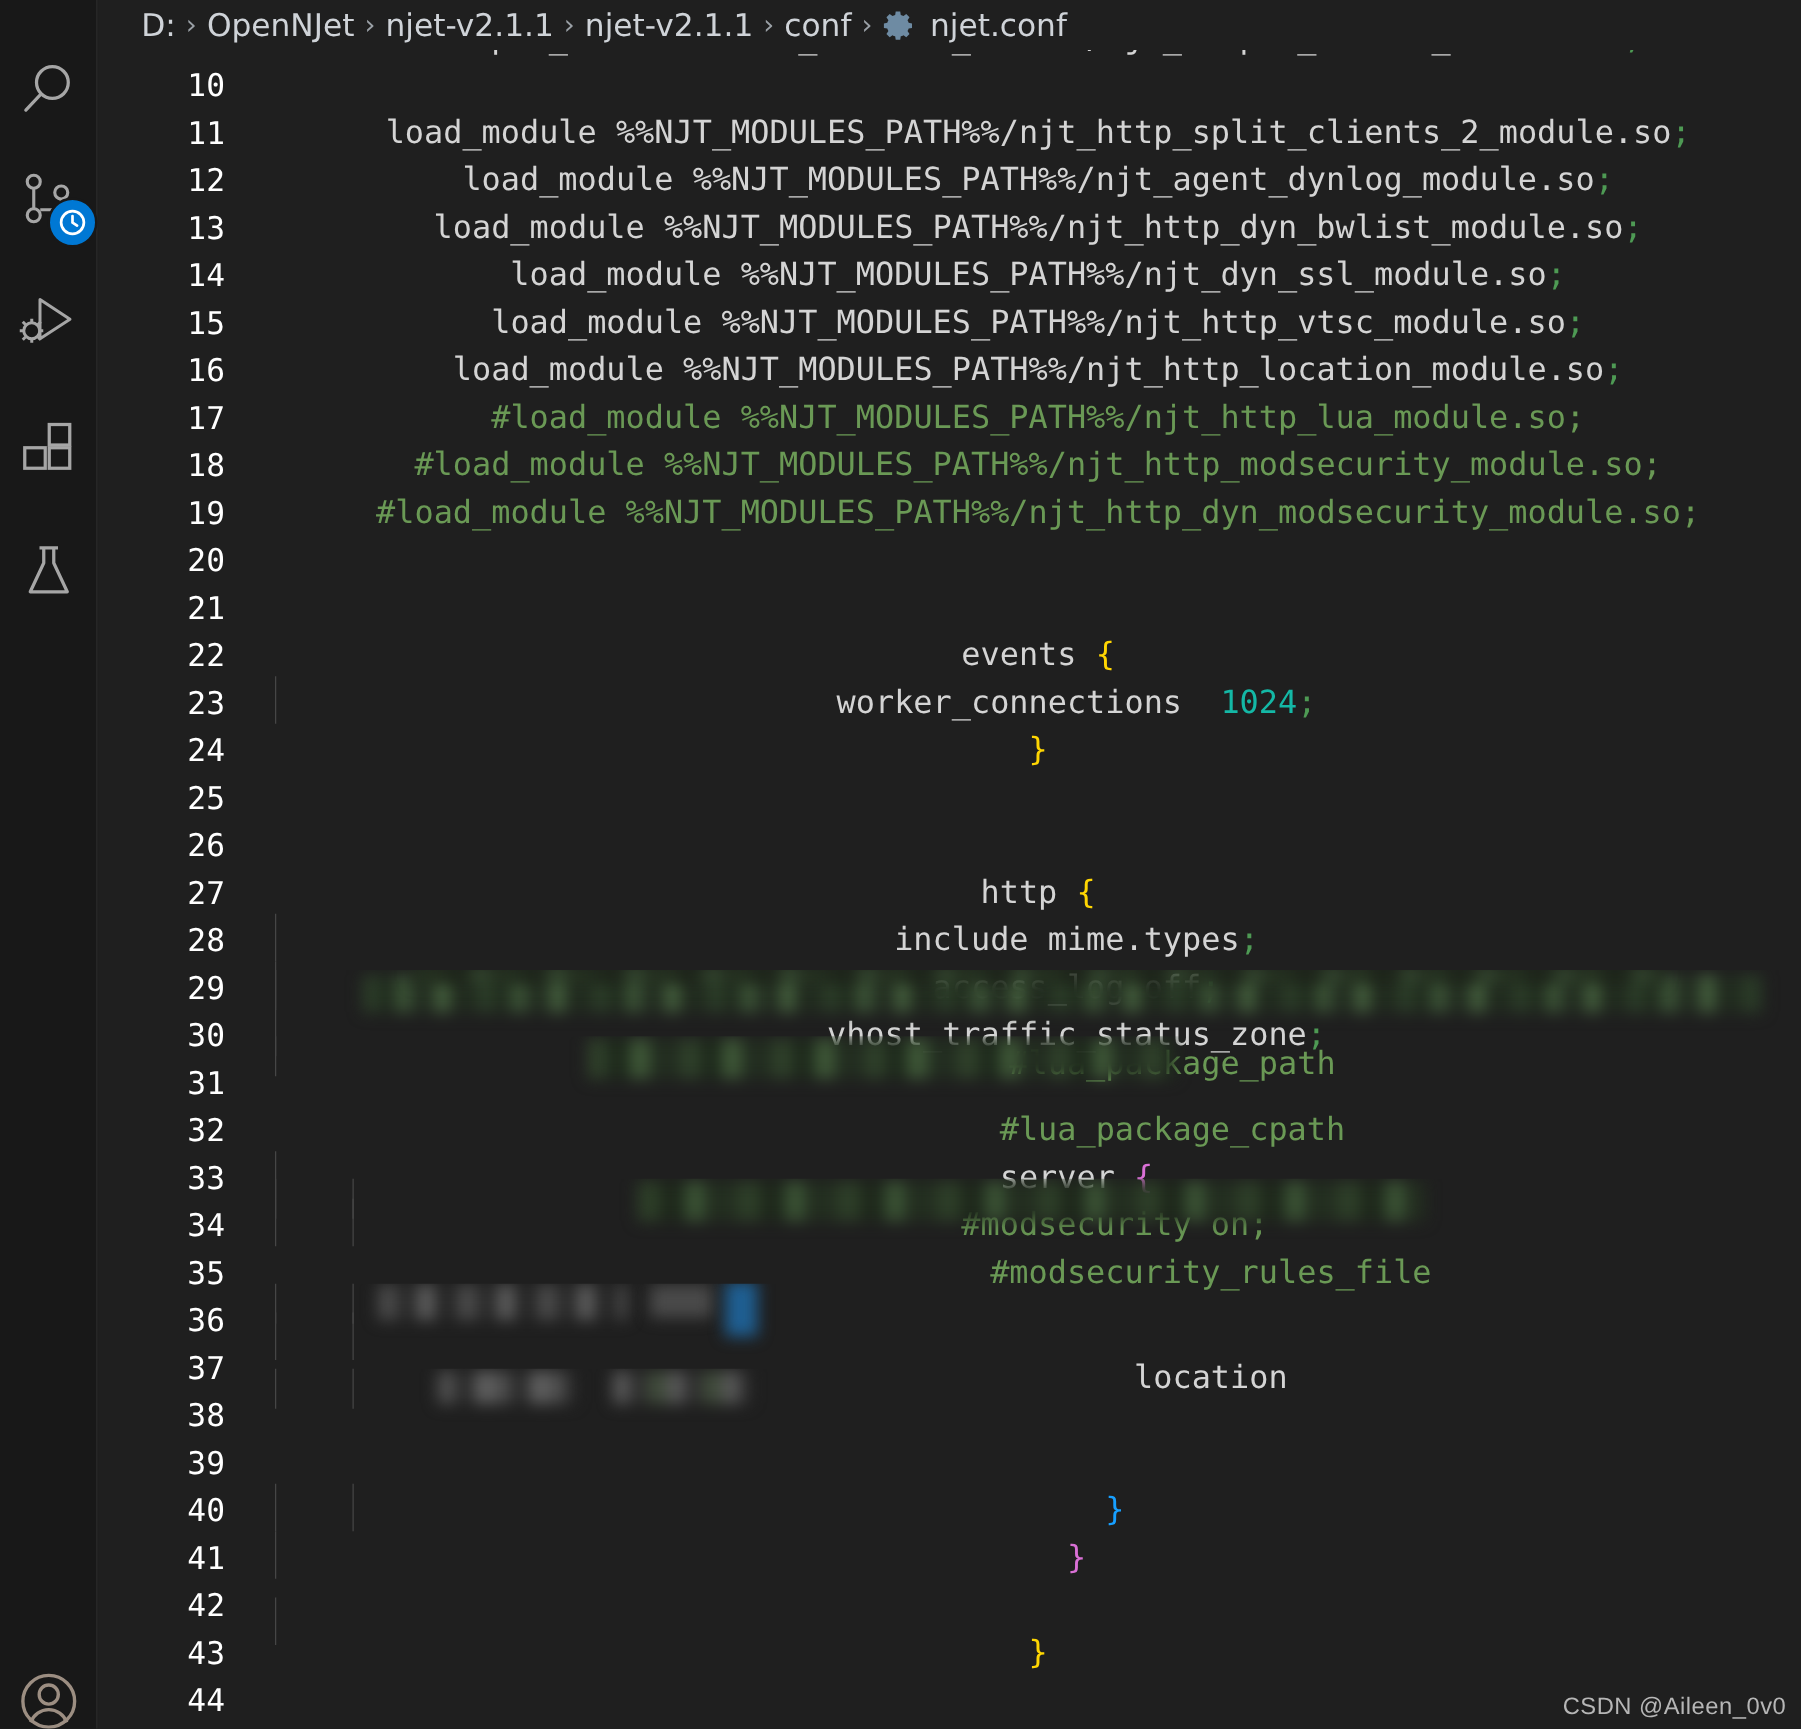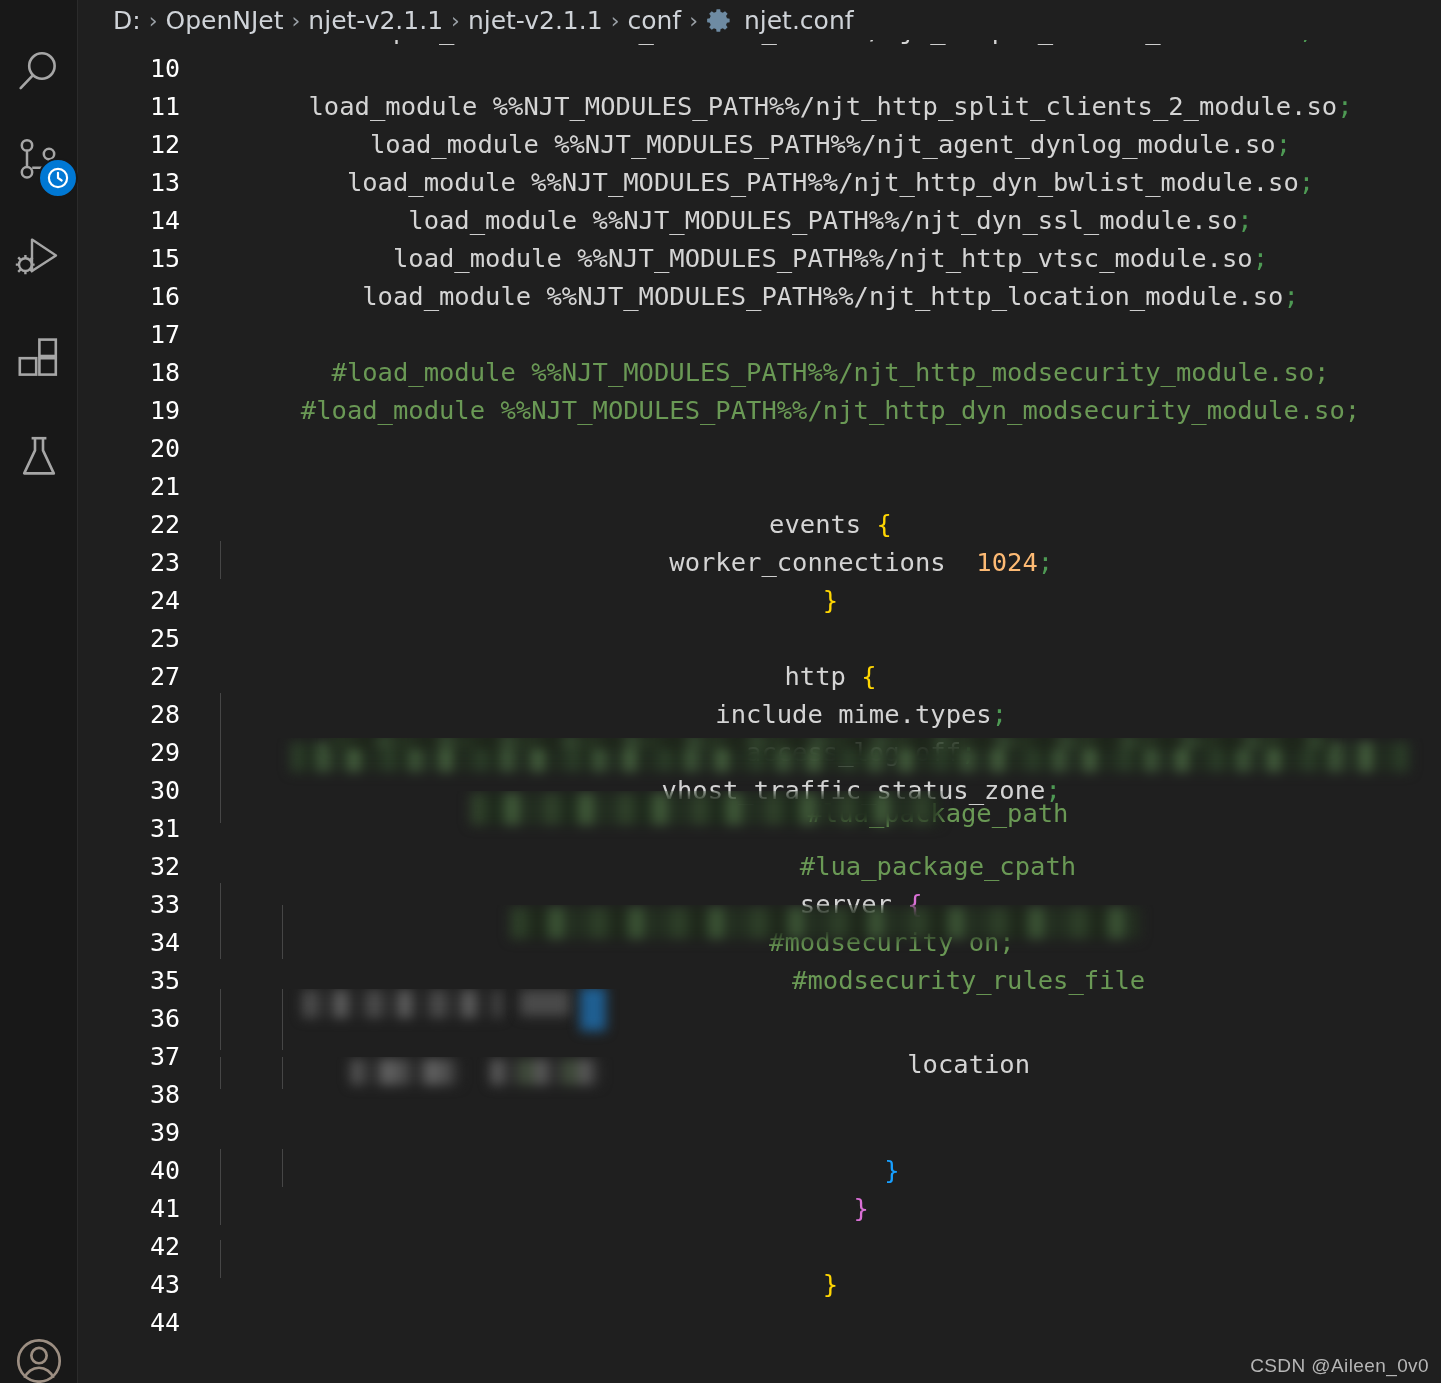--- a/index.html
+++ b/index.html
@@ -101,21 +101,21 @@
   }
   .code .ind {
     position: absolute;
     top: -6px;
     width: 1px;
     height: 38px;
     background: #464646;
   }
   .cm   { color: #6a9955; }
   .pl   { color: #d4d4d4; }
-  .num  { color: #fdba74; }
+  .num  { color: #14b8a6; }
   .semi { color: #4e9a54; }
   .b1   { color: #ffd602; }
   .b2   { color: #da70d6; }
   .b3   { color: #179fff; }
 
   
   .blurbar {
     position: absolute;
     filter: blur(6px);
     border-radius: 2px;
@@ -269,20 +269,21 @@
         <span class="code"><span class="pl">load_module %%NJT_MODULES_PATH%%/njt_http_vtsc_module.so</span><span class="semi">;</span></span>
       </div>
 
       <div class="line">
         <span class="lineno">16</span>
         <span class="code"><span class="pl">load_module %%NJT_MODULES_PATH%%/njt_http_location_module.so</span><span class="semi">;</span></span>
       </div>
 
       <div class="line">
         <span class="lineno">17</span>
+        <span class="code cm">#load_module %%NJT_MODULES_PATH%%/njt_http_lua_module.so;</span>
       </div>
 
       <div class="line">
         <span class="lineno">18</span>
         <span class="code cm">#load_module %%NJT_MODULES_PATH%%/njt_http_modsecurity_module.so;</span>
       </div>
 
       <div class="line">
         <span class="lineno">19</span>
         <span class="code cm">#load_module %%NJT_MODULES_PATH%%/njt_http_dyn_modsecurity_module.so;</span>
@@ -311,20 +312,24 @@
       <div class="line">
         <span class="lineno">24</span>
         <span class="code"><span class="b1">}</span></span>
       </div>
 
       <div class="line">
         <span class="lineno">25</span>
         <span class="code"></span>
       </div>
 
+      <div class="line">
+        <span class="lineno">26</span>
+        <span class="code"></span>
+      </div>
 
       <div class="line">
         <span class="lineno">27</span>
         <span class="code"><span class="pl">http </span><span class="b1">{</span></span>
       </div>
 
       <div class="line">
         <span class="lineno">28</span>
         <span class="code"><span class="ind" style="left:40px"></span><span class="pl">    include mime.types</span><span class="semi">;</span></span>
       </div>

